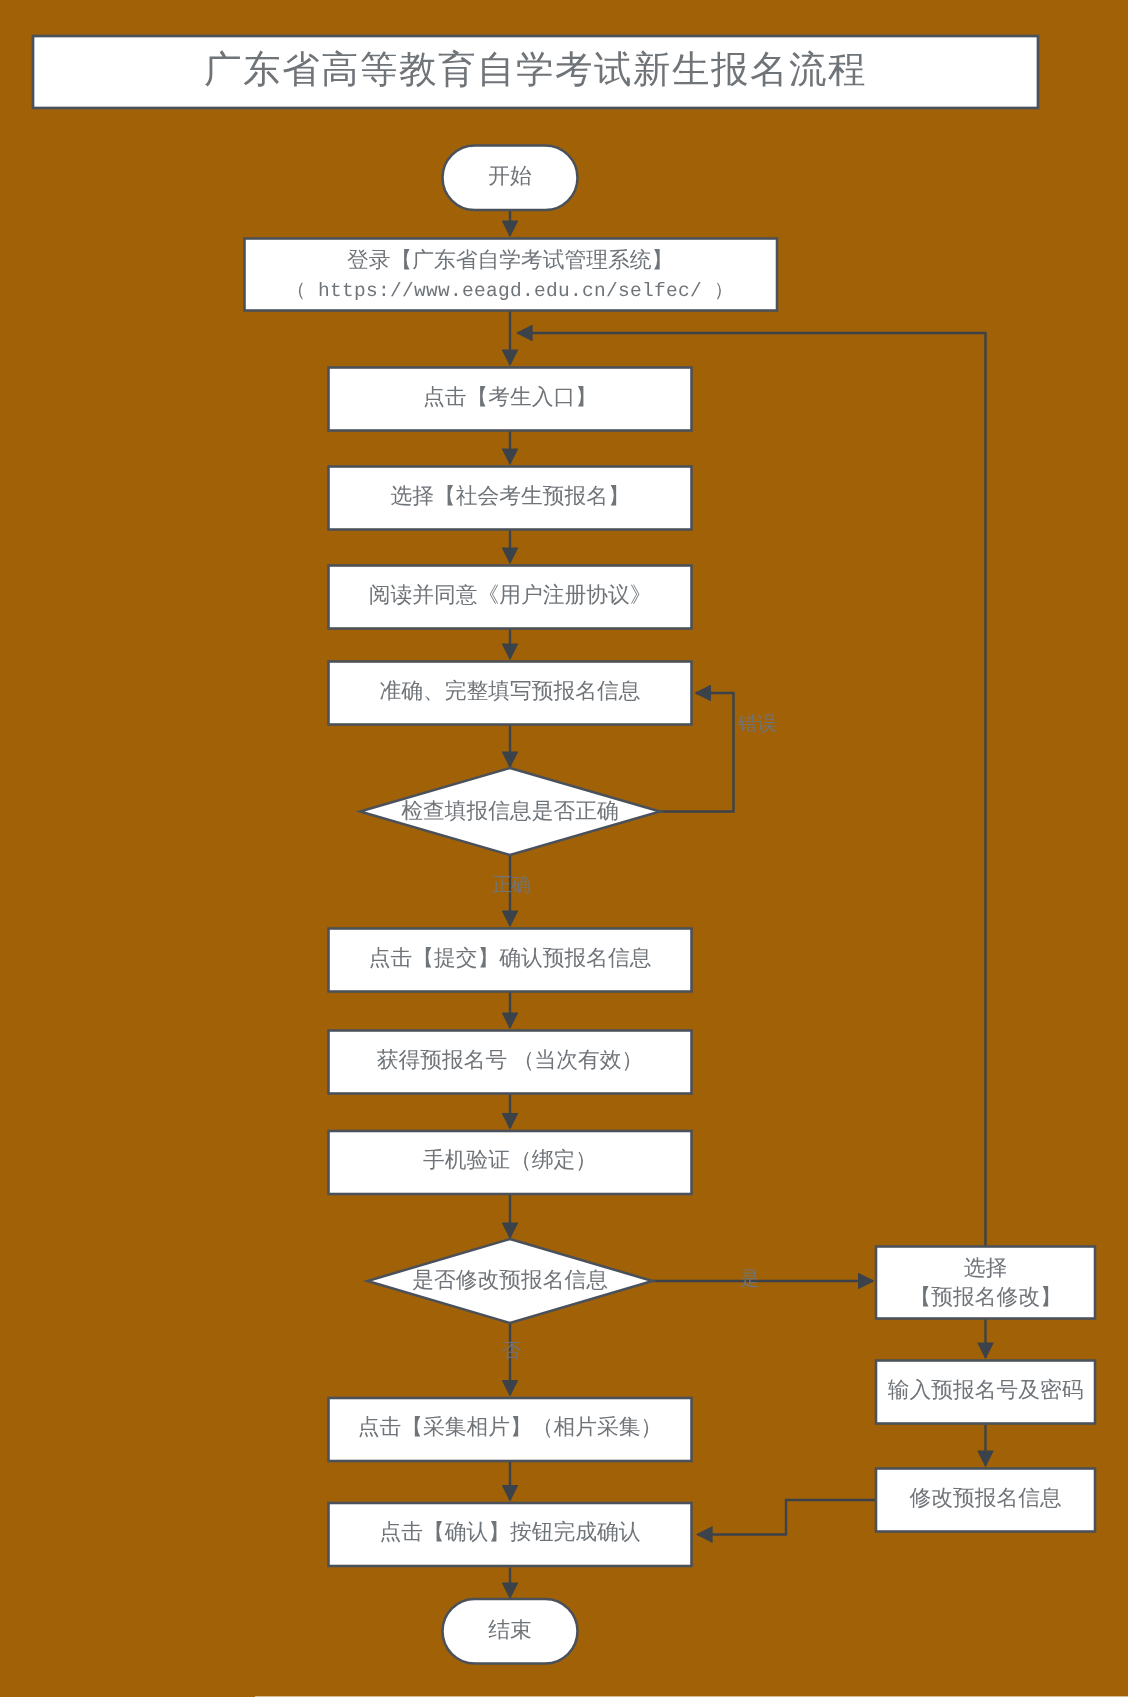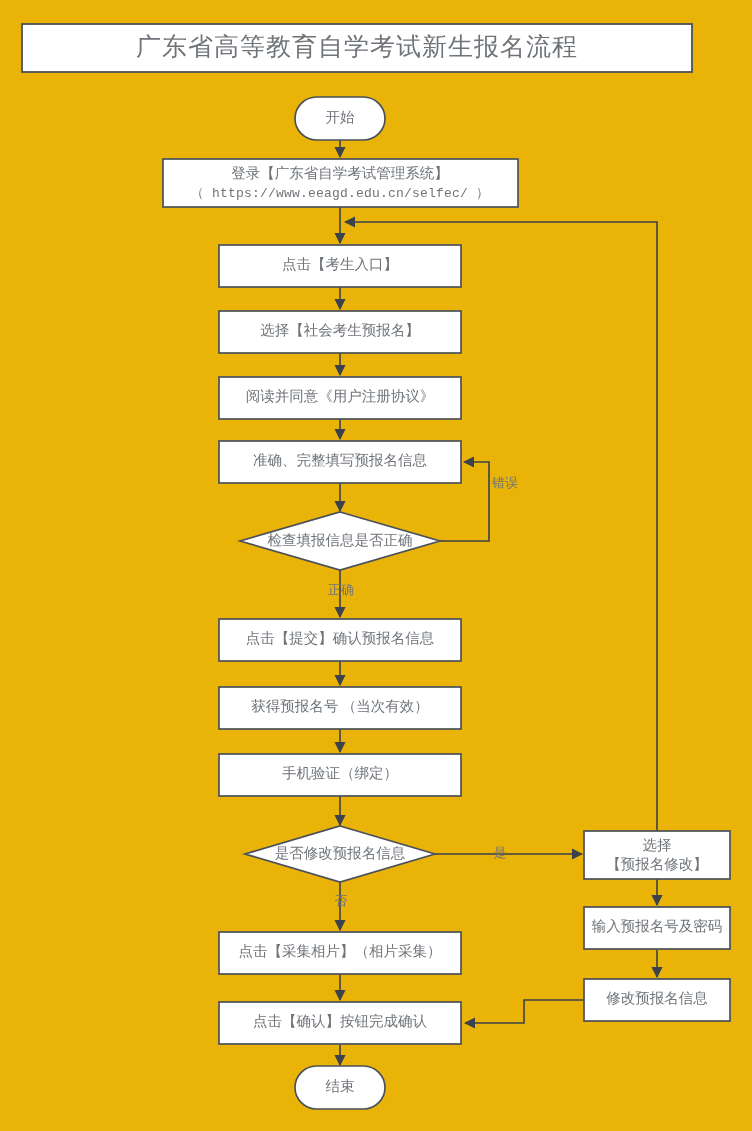--- a/index.html
+++ b/index.html
@@ -8,21 +8,21 @@
     padding: 0;
     background: #ffffff;
   }
   body {
     font-family: "Liberation Sans", "DejaVu Sans", sans-serif;
   }
   #page {
     position: relative;
     width: 752px;
     height: 1131px;
-    background: #eab308;
+    background: #a16207;
     overflow: hidden;
   }
   svg#flow {
     position: absolute;
     left: 0;
     top: 0;
     width: 752px;
     height: 1131px;
     display: block;
   }

